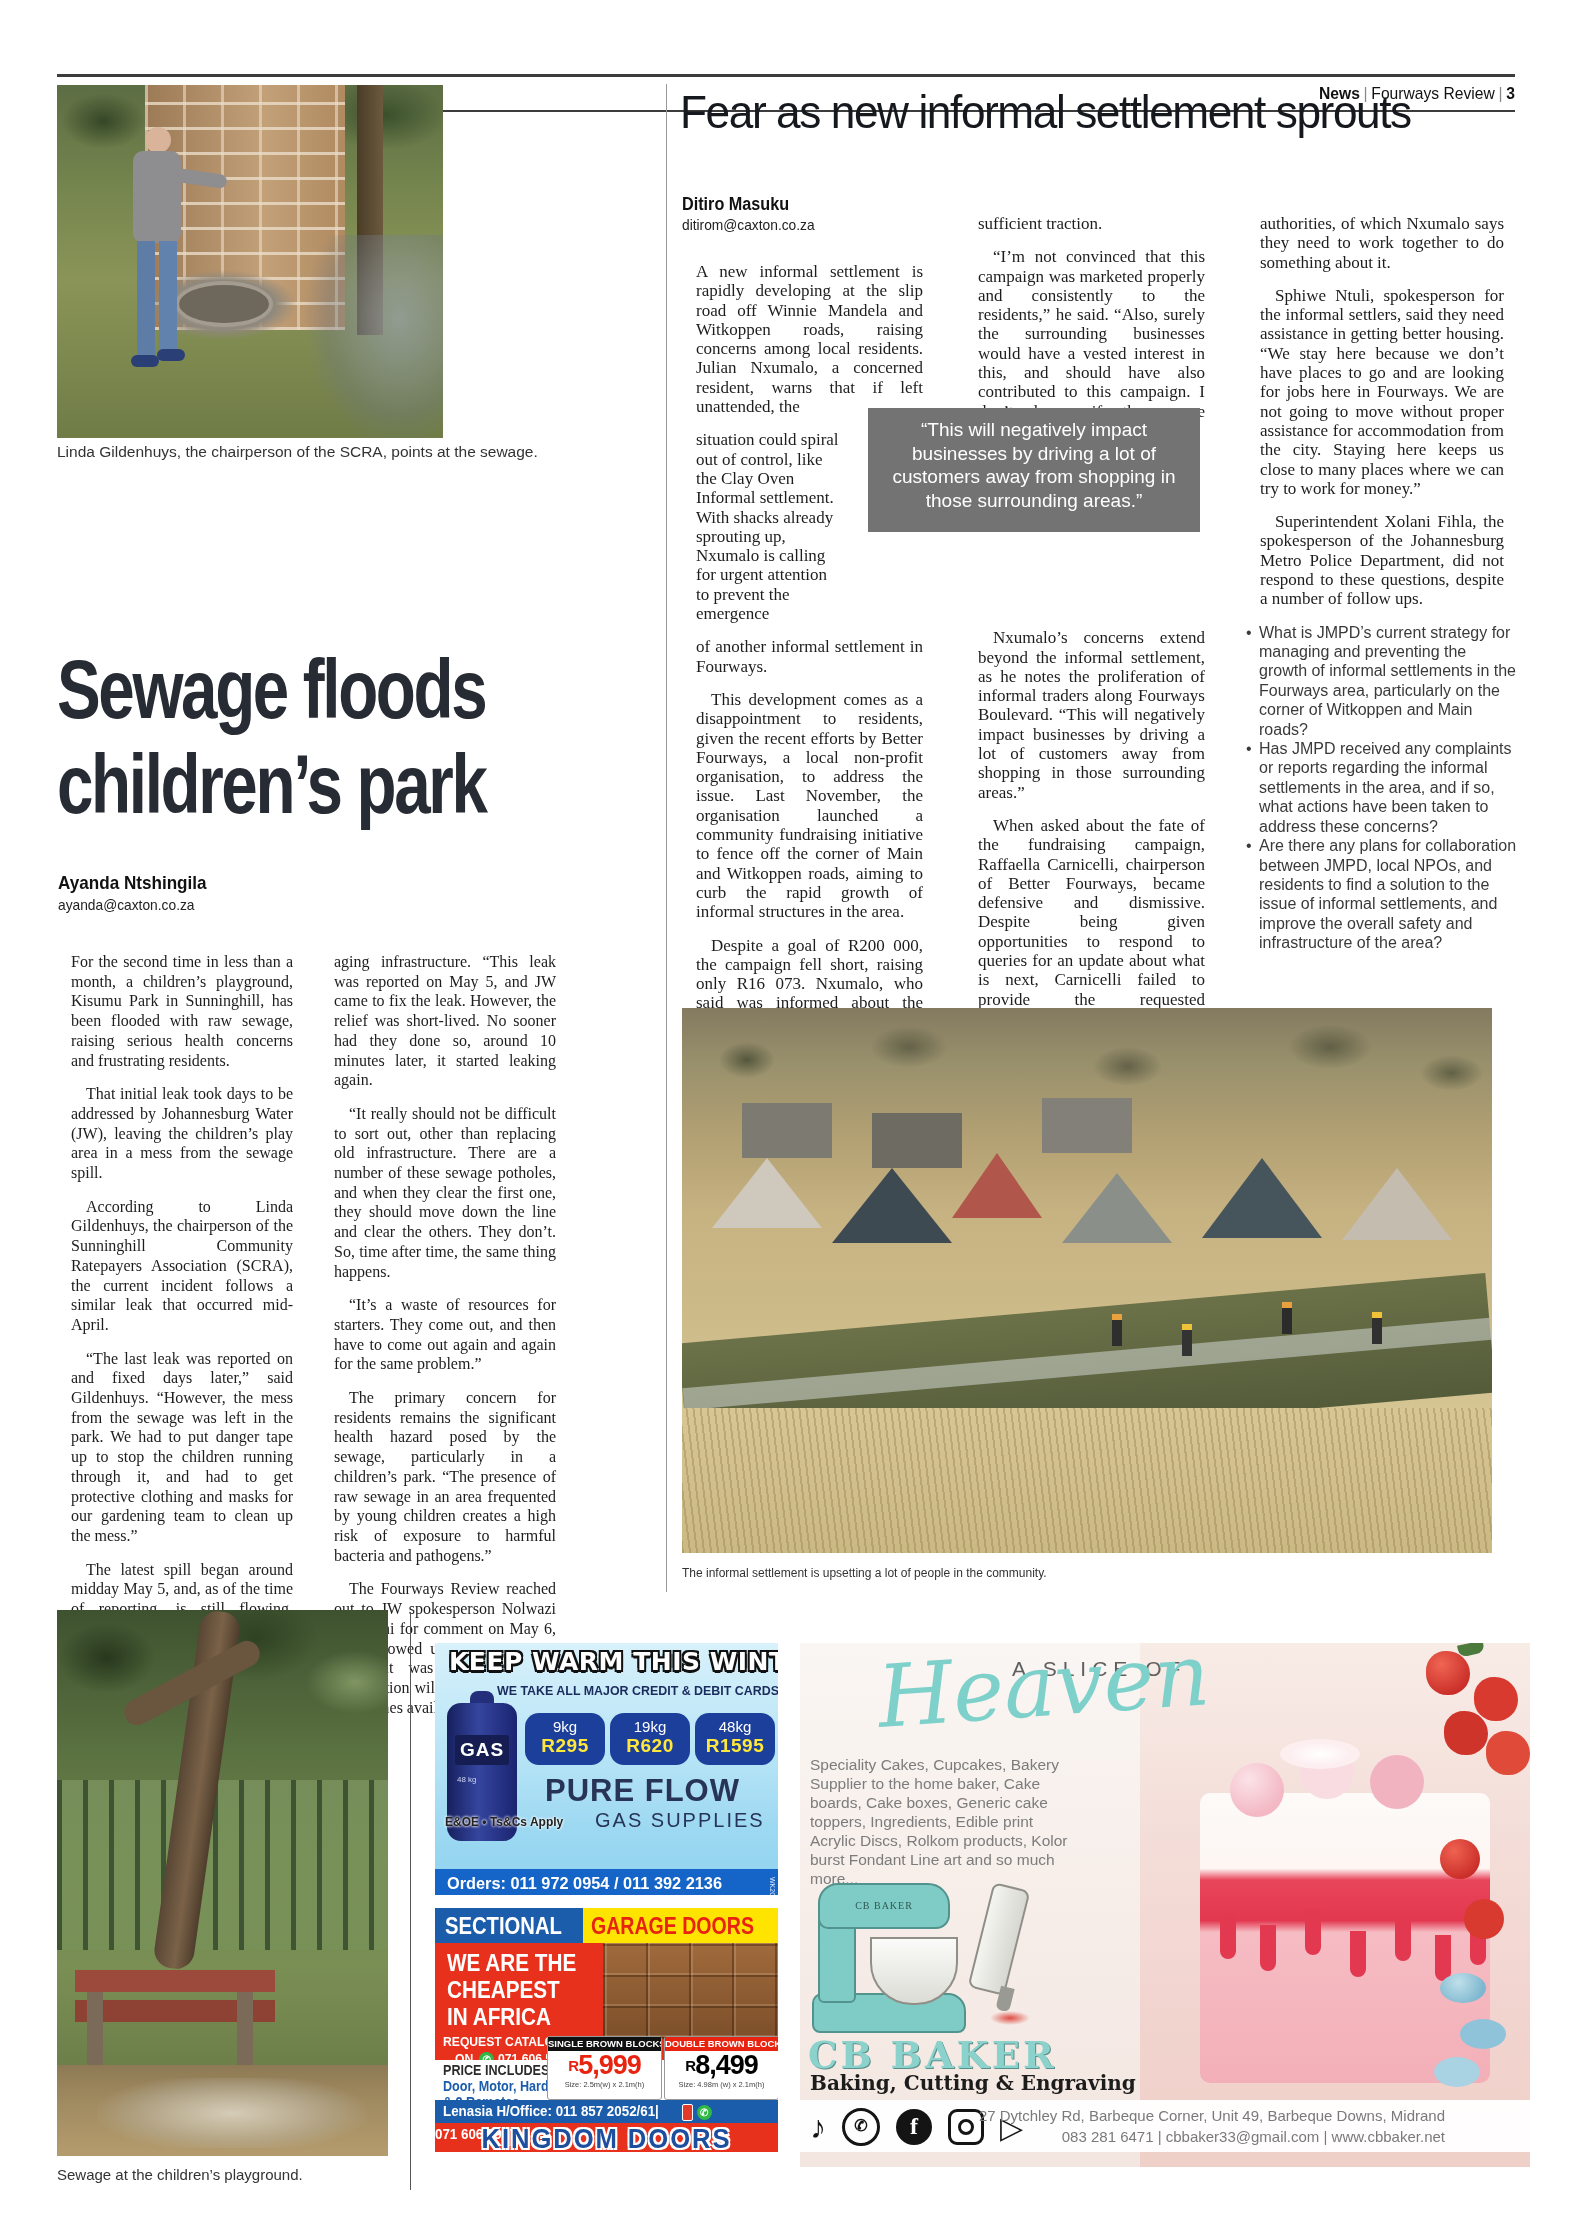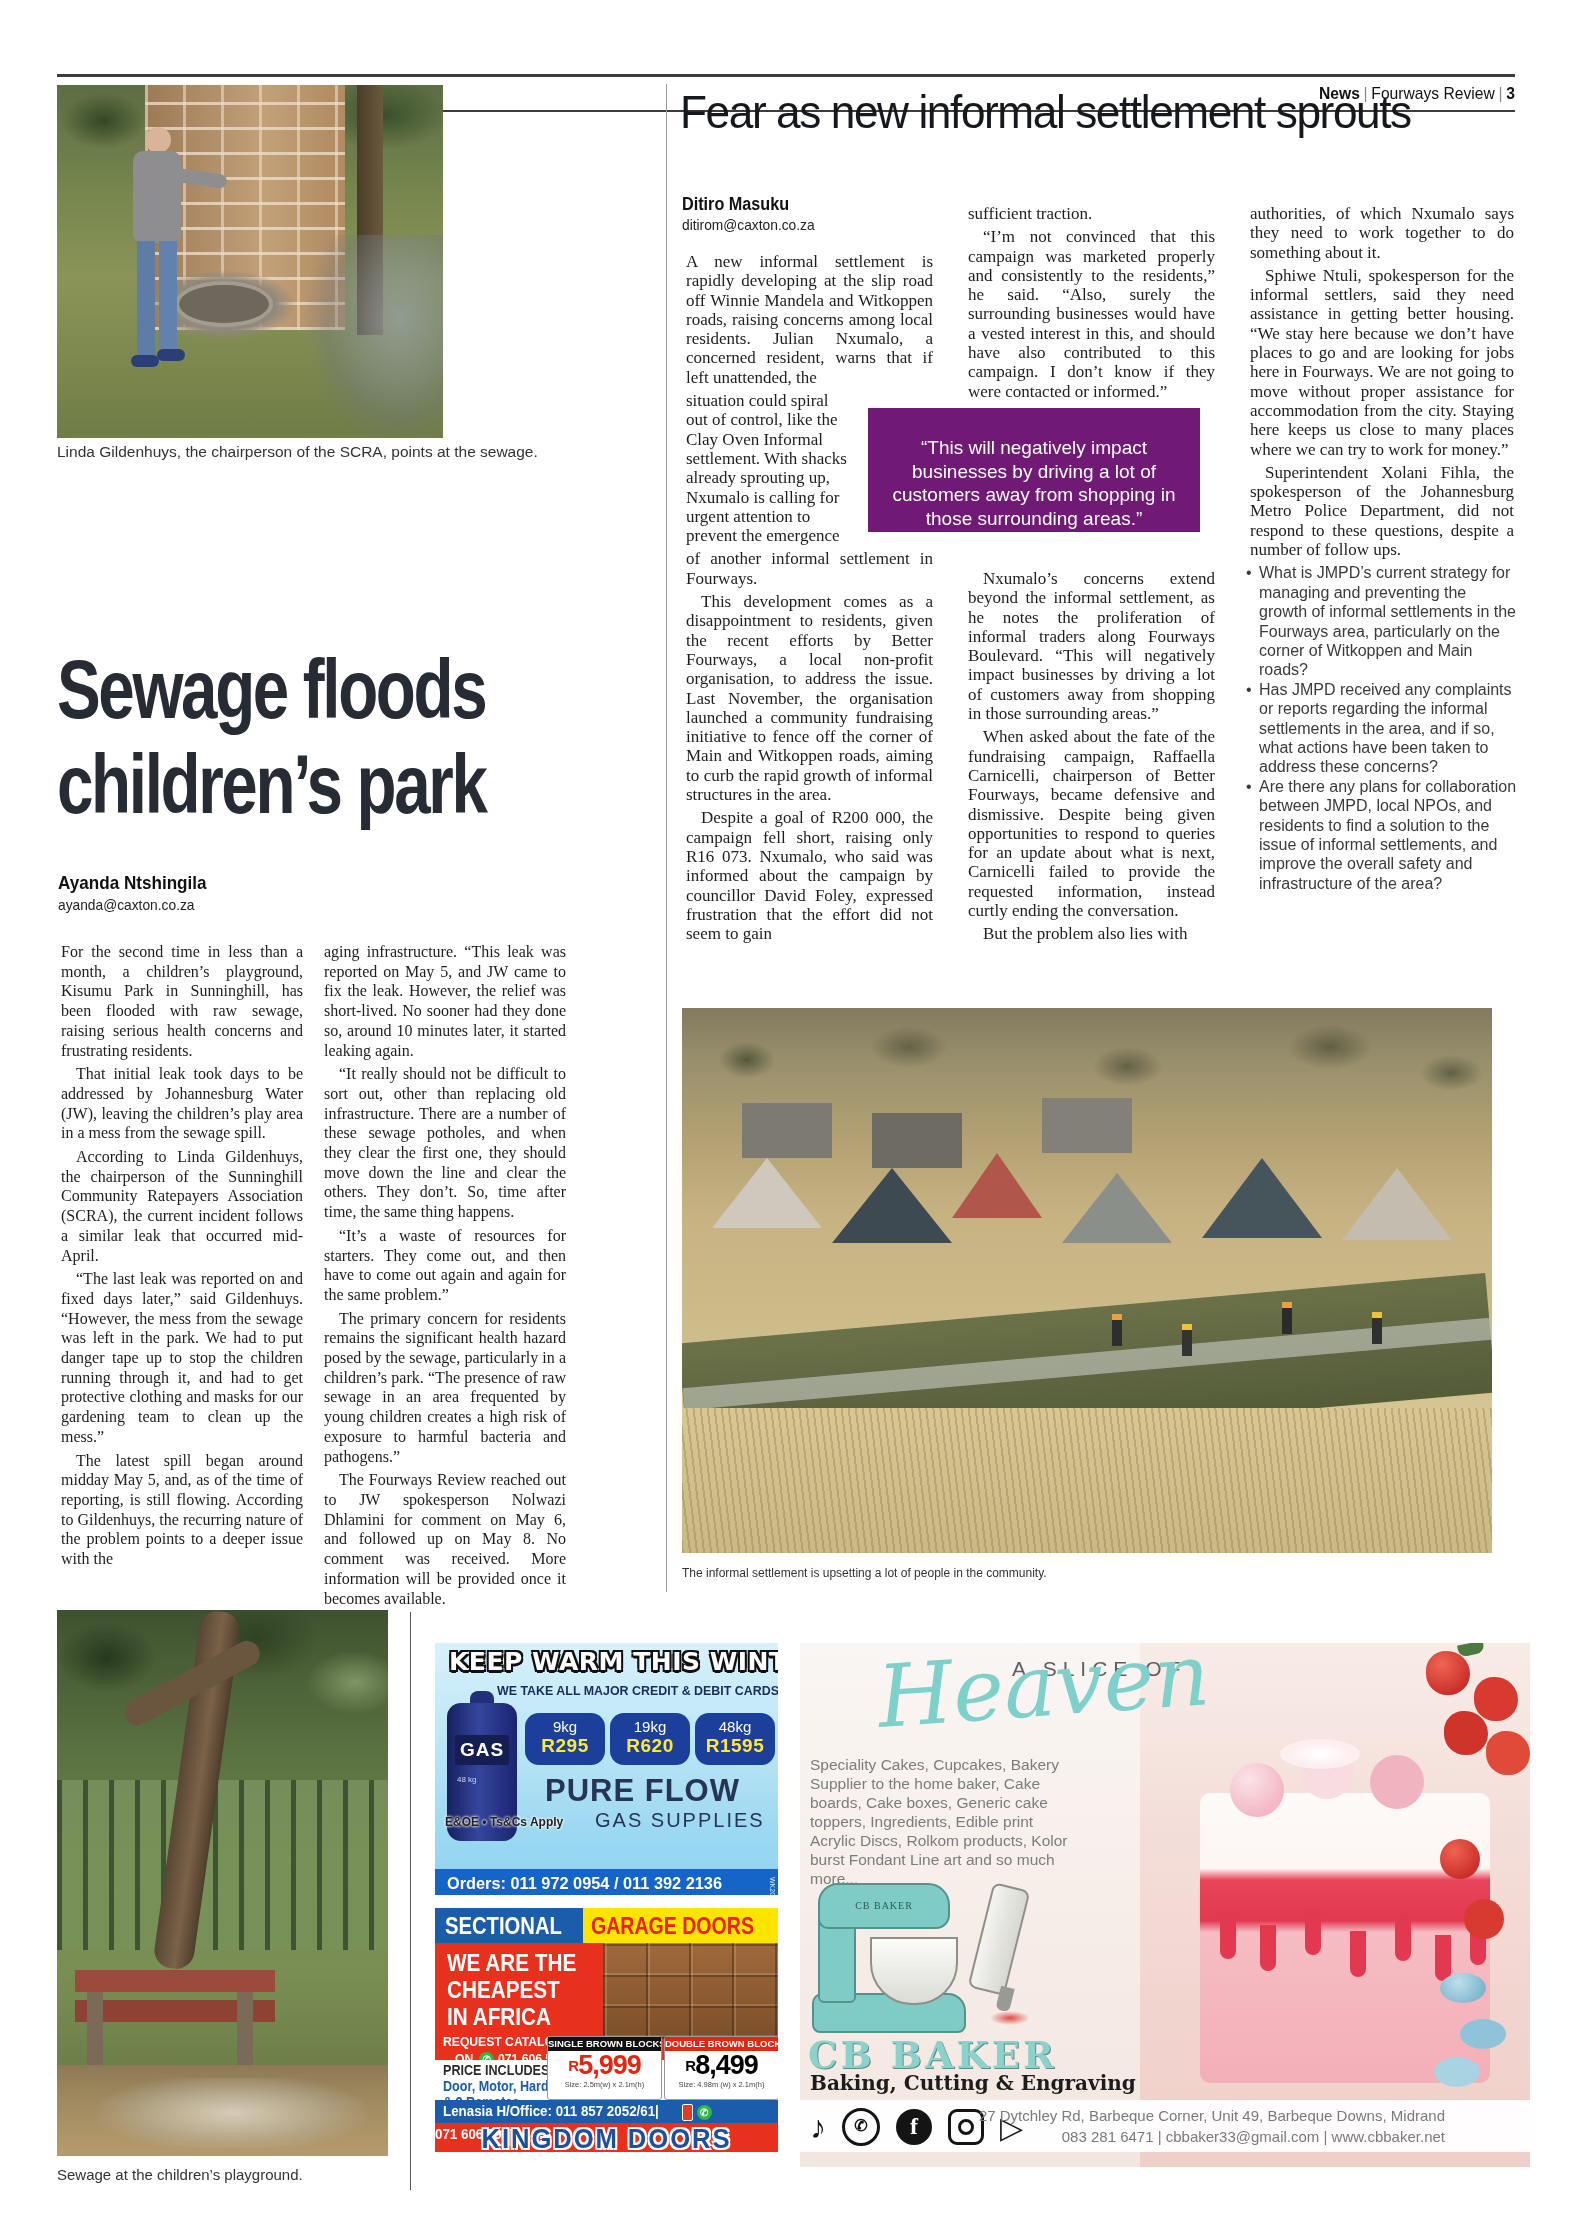--- a/index.html
+++ b/index.html
@@ -18,30 +18,30 @@
          letter-spacing:-3px;color:#272b33;transform:scaleX(.78);transform-origin:0 0;white-space:nowrap;}
   .h1right{font-family:"Liberation Sans",sans-serif;font-weight:400;font-size:47px;letter-spacing:-1.5px;
            color:#15181d;transform:scaleX(.94);transform-origin:0 0;white-space:nowrap;}
   .byl{font-family:"Liberation Sans",sans-serif;font-weight:700;font-size:19px;color:#111;
        transform:scaleX(.9);transform-origin:0 0;white-space:nowrap;}
   .byl-mail{font-family:"Liberation Sans",sans-serif;font-size:14.5px;color:#222;white-space:nowrap;transform:scaleX(.95);transform-origin:0 0;}
   .caption{font-family:"Liberation Sans",sans-serif;font-size:15.5px;color:#333;}
   
   .body-l{font-size:16px;line-height:19.7px;text-align:justify;}
   .body-r{font-size:17px;line-height:19.3px;text-align:justify;}
-  .para{margin:4px;text-indent:15px;}
+  .para{margin:14px;text-indent:15px;}
   .noind{text-indent:0;}
   .narrow p{text-align:left;}
   
   .blist{font-family:"Liberation Sans",sans-serif;font-size:16px;line-height:19.4px;color:#3a3a3a;text-align:left;}
   .bitem{position:relative;padding-left:13px;margin:0;}
   .bitem::before{content:"•";position:absolute;left:0;top:0;}
   
-  .pq{background:#701a75;color:#fff;font-family:"Liberation Sans",sans-serif;font-size:19px;
-      line-height:23.5px;text-align:center;padding:28px 8px;box-sizing:border-box;}
+  .pq{background:#737373;color:#fff;font-family:"Liberation Sans",sans-serif;font-size:19px;
+      line-height:23.5px;text-align:center;padding:10px 8px;box-sizing:border-box;}
   
   .adbox{box-sizing:border-box;overflow:hidden;}
   
   .gas{background:linear-gradient(180deg,#d8f1fb 0%,#b7e4f6 45%,#9ed9f2 72%,#8fd2ef 100%);}
   .gas-title{font-family:"DejaVu Sans",sans-serif;font-weight:800;font-size:25px;letter-spacing:.5px;color:#fff;white-space:nowrap;
      text-shadow:-2px -2px 0 #111,2px -2px 0 #111,-2px 2px 0 #111,2px 2px 0 #111,0 3px 0 #111;}
   .gas-sub{font-family:"Liberation Sans",sans-serif;font-weight:700;font-size:13.5px;color:#1a2b5e;transform:scaleX(.92);transform-origin:0 0;white-space:nowrap;}
   .pill{position:absolute;width:80px;height:52px;background:#1c3f9b;border-radius:14px;text-align:center;
         font-family:"Liberation Sans",sans-serif;color:#fff;}
   .pill .sz{display:block;font-size:15px;margin-top:5px;}

